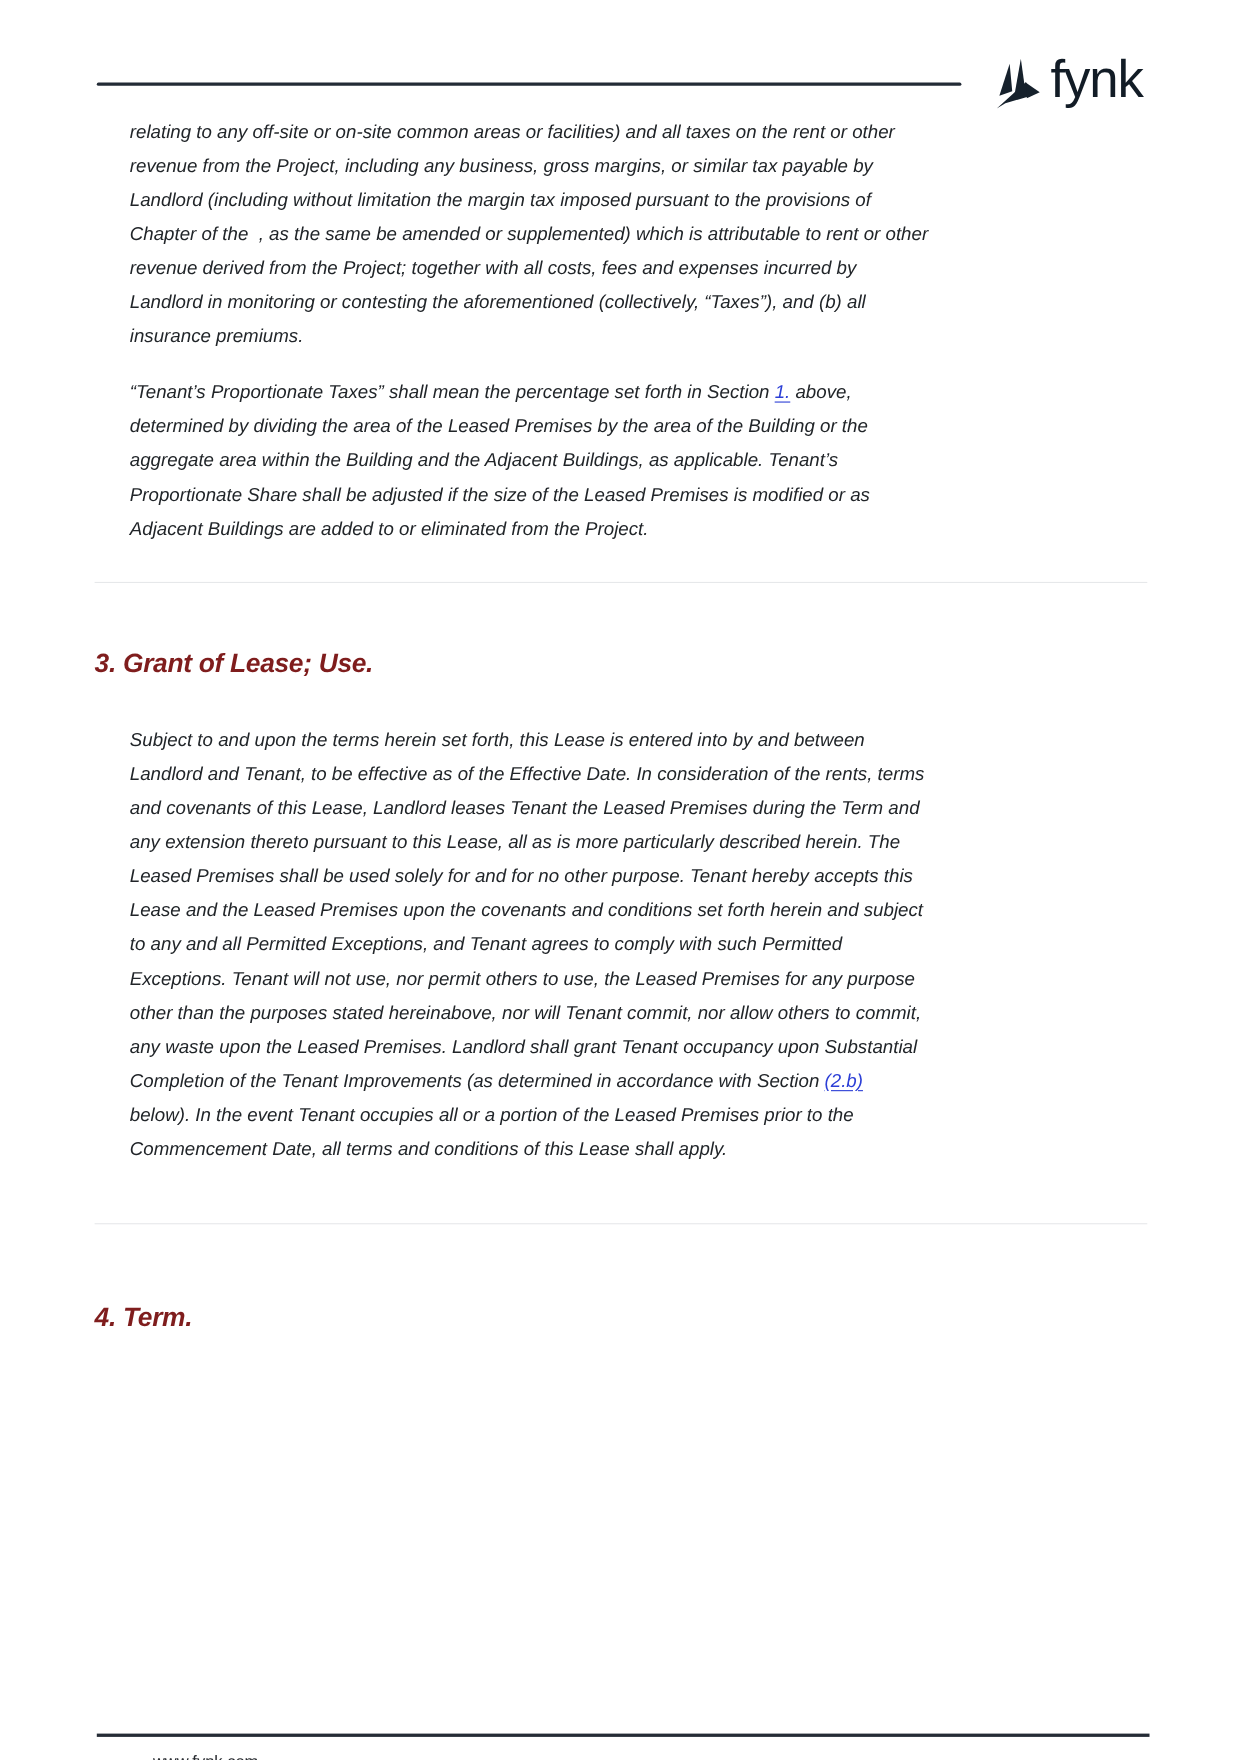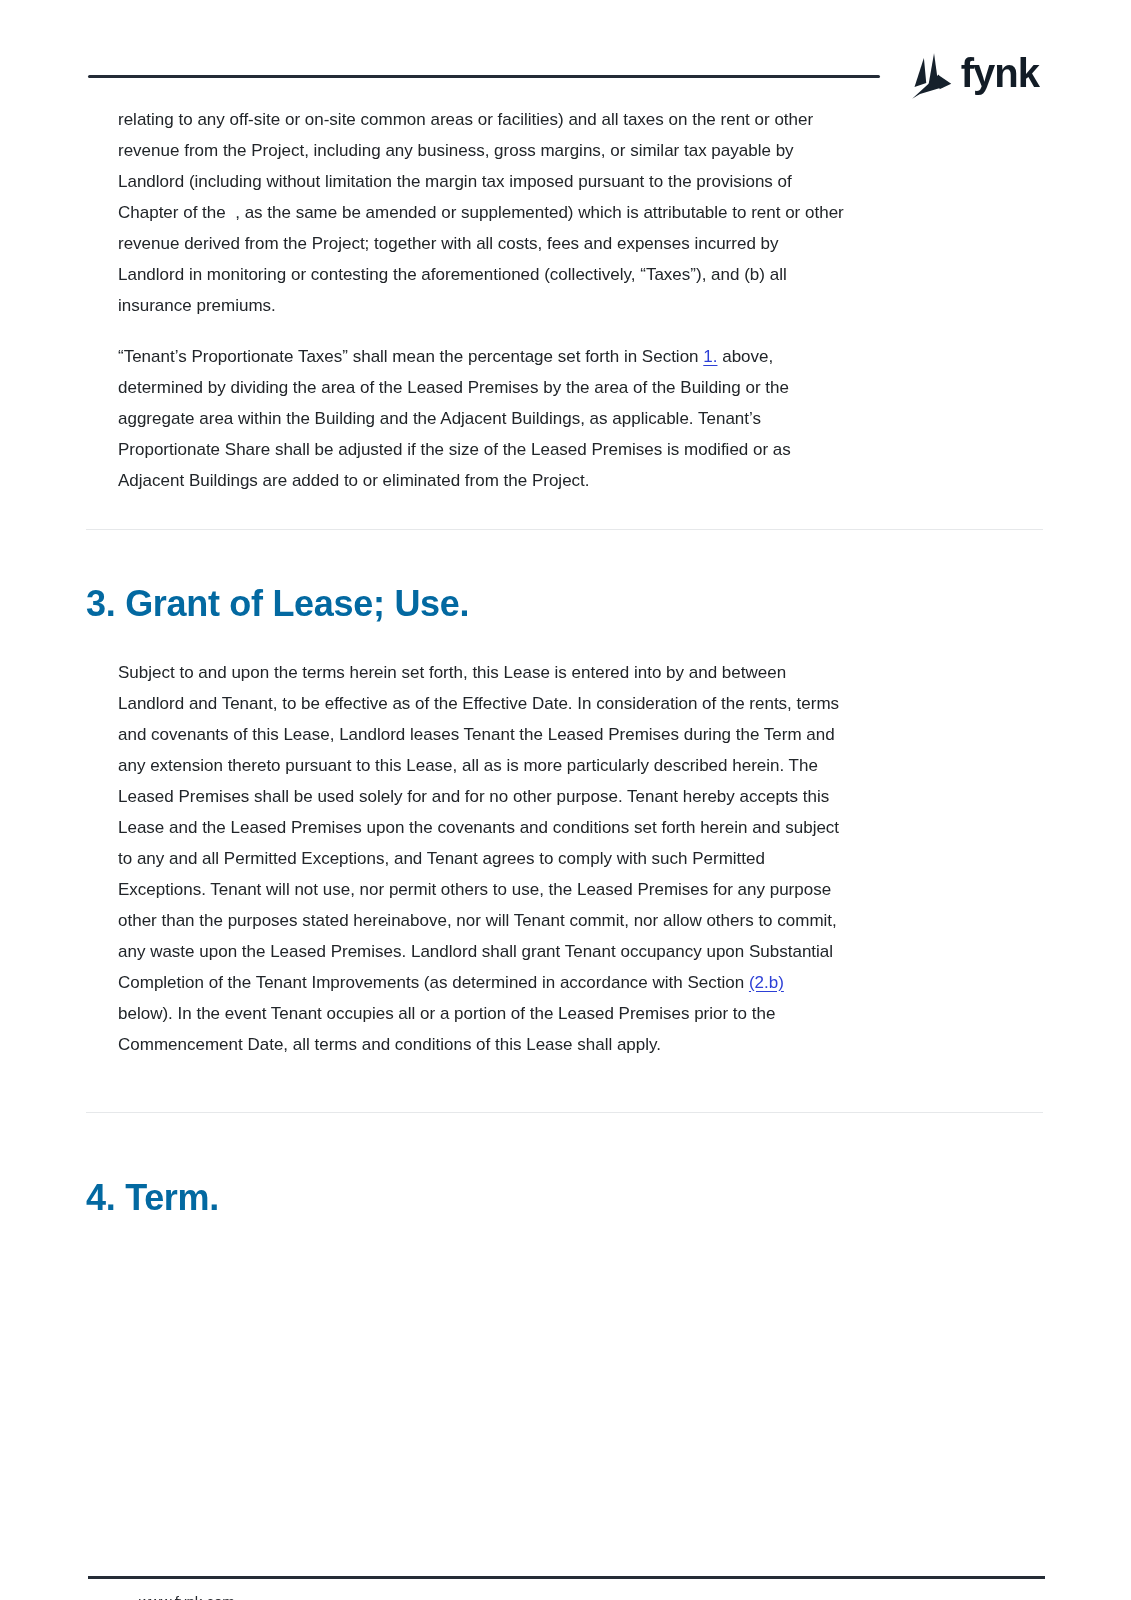--- a/index.html
+++ b/index.html
@@ -24,34 +24,35 @@
   .header-rule {
     flex: 1;
     height: 3px;
     background: #232b36;
     border-radius: 2px;
     margin-right: 22px;
   }
   .logo { display: flex; align-items: center; }
   .logo svg { width: 50px; height: 54px; margin-right: 9px; display: block; }
   .logo-text {
-    font-size: 40px;
-    font-weight: 700;
+    font-size: 48px;
+    font-weight: 400;
     letter-spacing: -1px;
     color: #121c26;
     line-height: 1;
     padding-bottom: 6px;
     text-align: right;
   }
 
   
   .main {
     position: absolute;
     top: 104px; left: 86px;
     width: 957px;
+    font-style: italic;
   }
   p.body {
     margin: 0 0 20px 32px;
     width: 906px;
     font-size: 17px;
     line-height: 31px;
     color: #212529;
     white-space: pre-line;
   }
   a.doclink {
@@ -60,24 +61,24 @@
     text-underline-offset: 3px;
     cursor: pointer;
   }
   hr.divider {
     border: 0;
     border-top: 1px solid #e6e8ea;
     margin: 33px 0 0 0;
   }
   hr.divider.second { margin-top: 52px; }
   h2.section-heading {
-    font-size: 36px;
+    font-size: 24px;
     line-height: 38px;
     font-weight: 700;
-    color: #0369a1;
+    color: #7f1d1d;
     letter-spacing: -0.3px;
   }
   h2.sec3 { margin: 55px 0 34px 0; }
   h2.sec4 { margin: 66px 0 12px 0; }
 
   
   .footer {
     position: absolute;
     top: 1576px; left: 88px; right: 86px;
     border-top: 3px solid #252c36;

